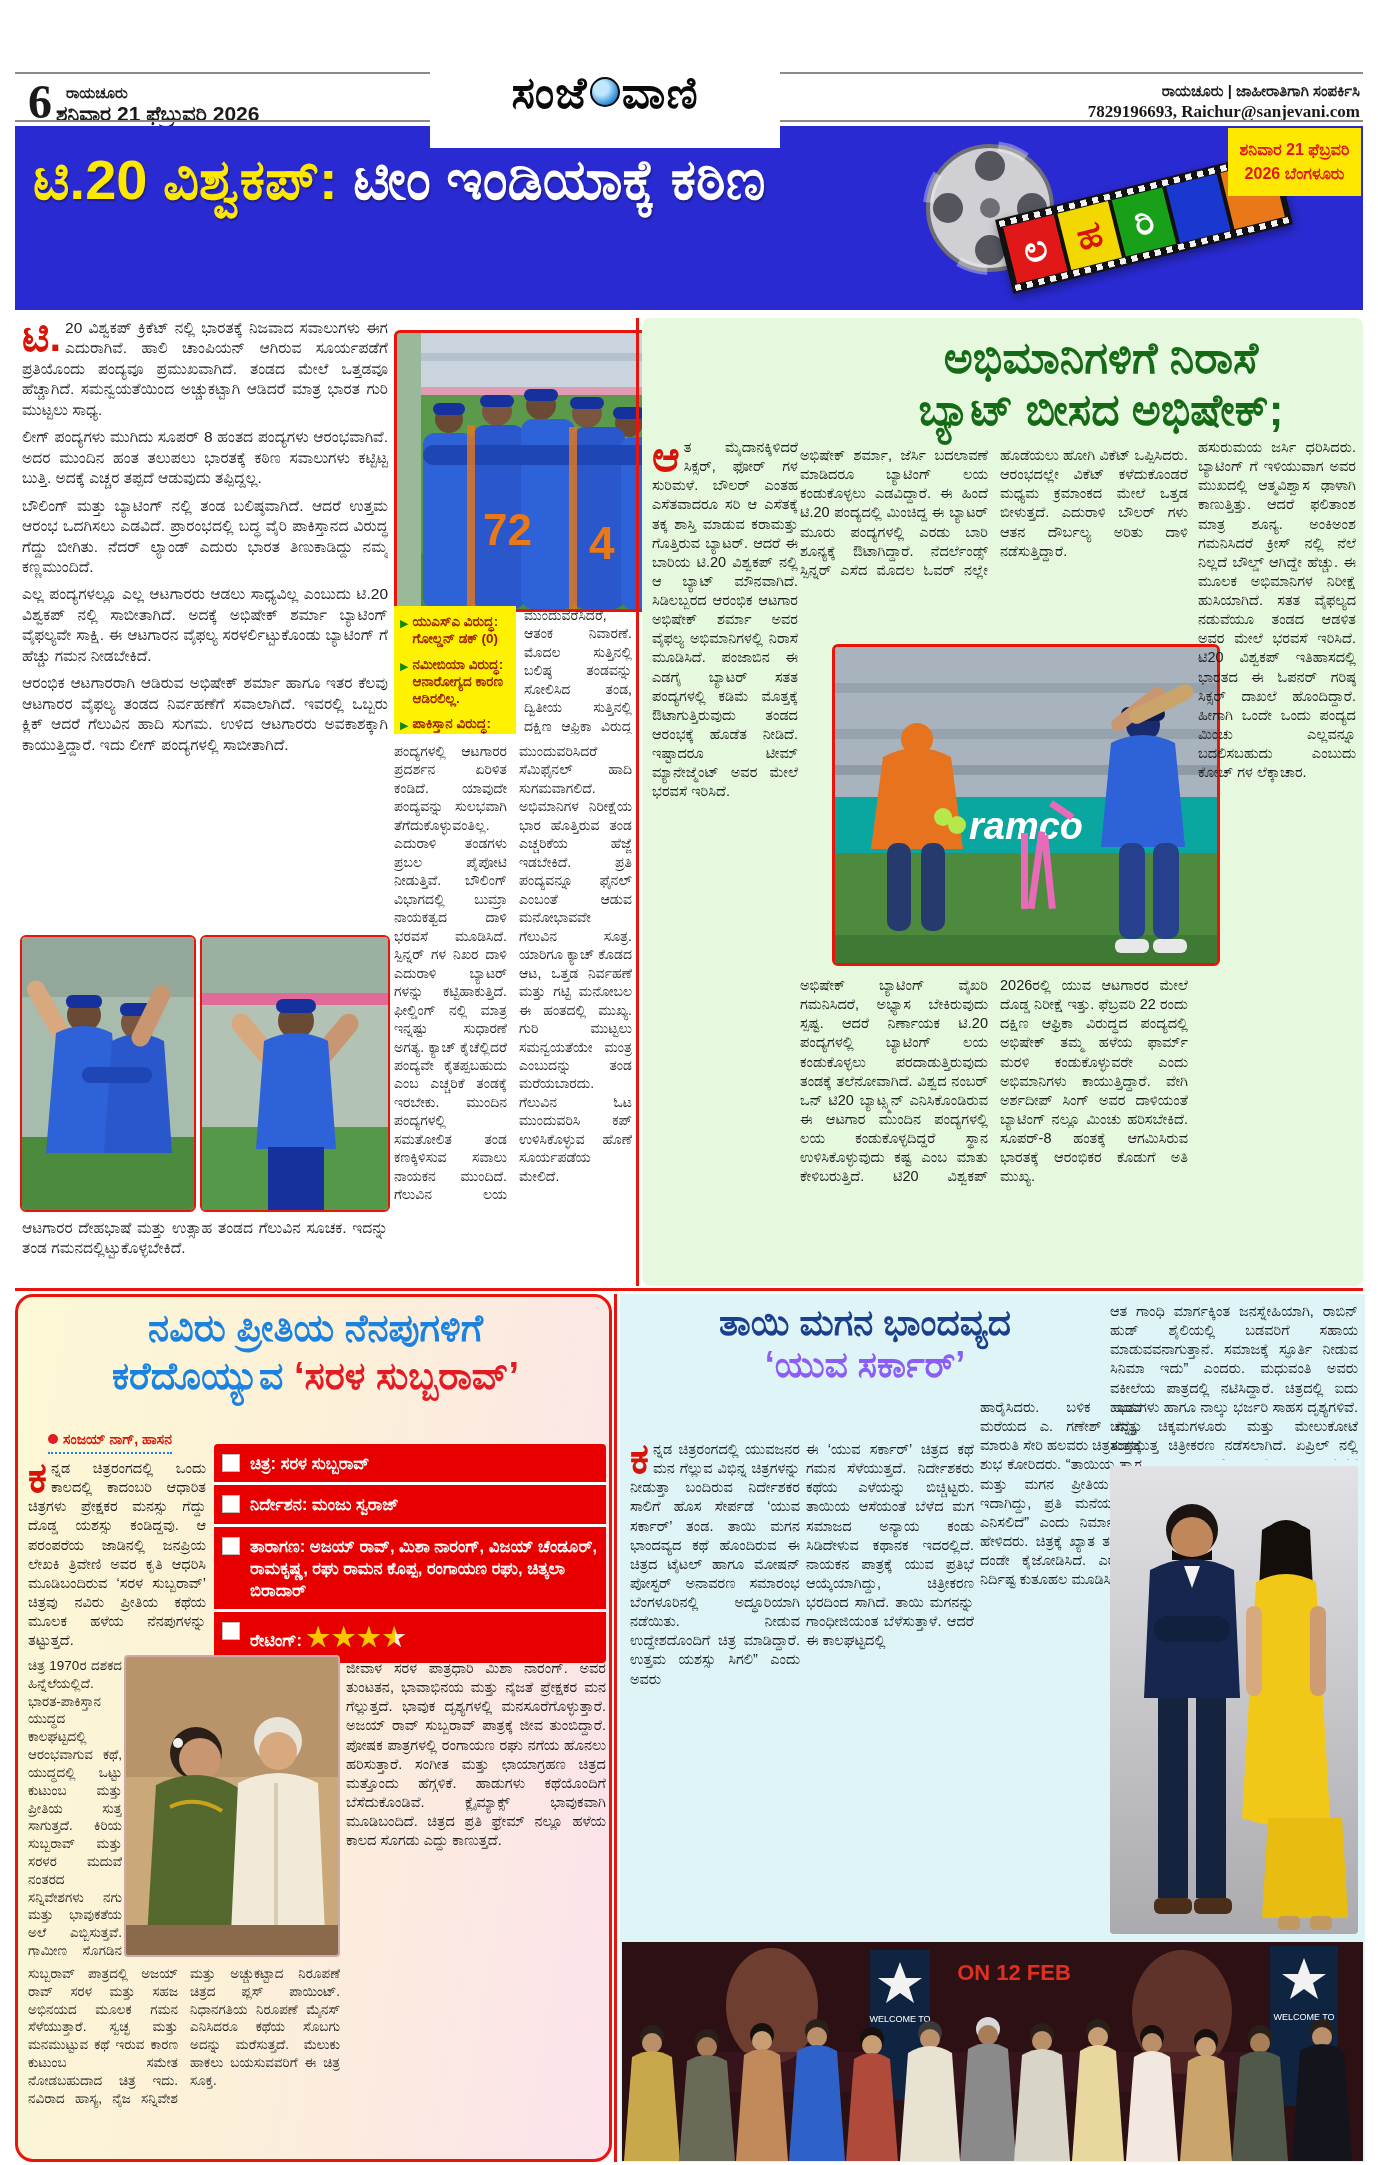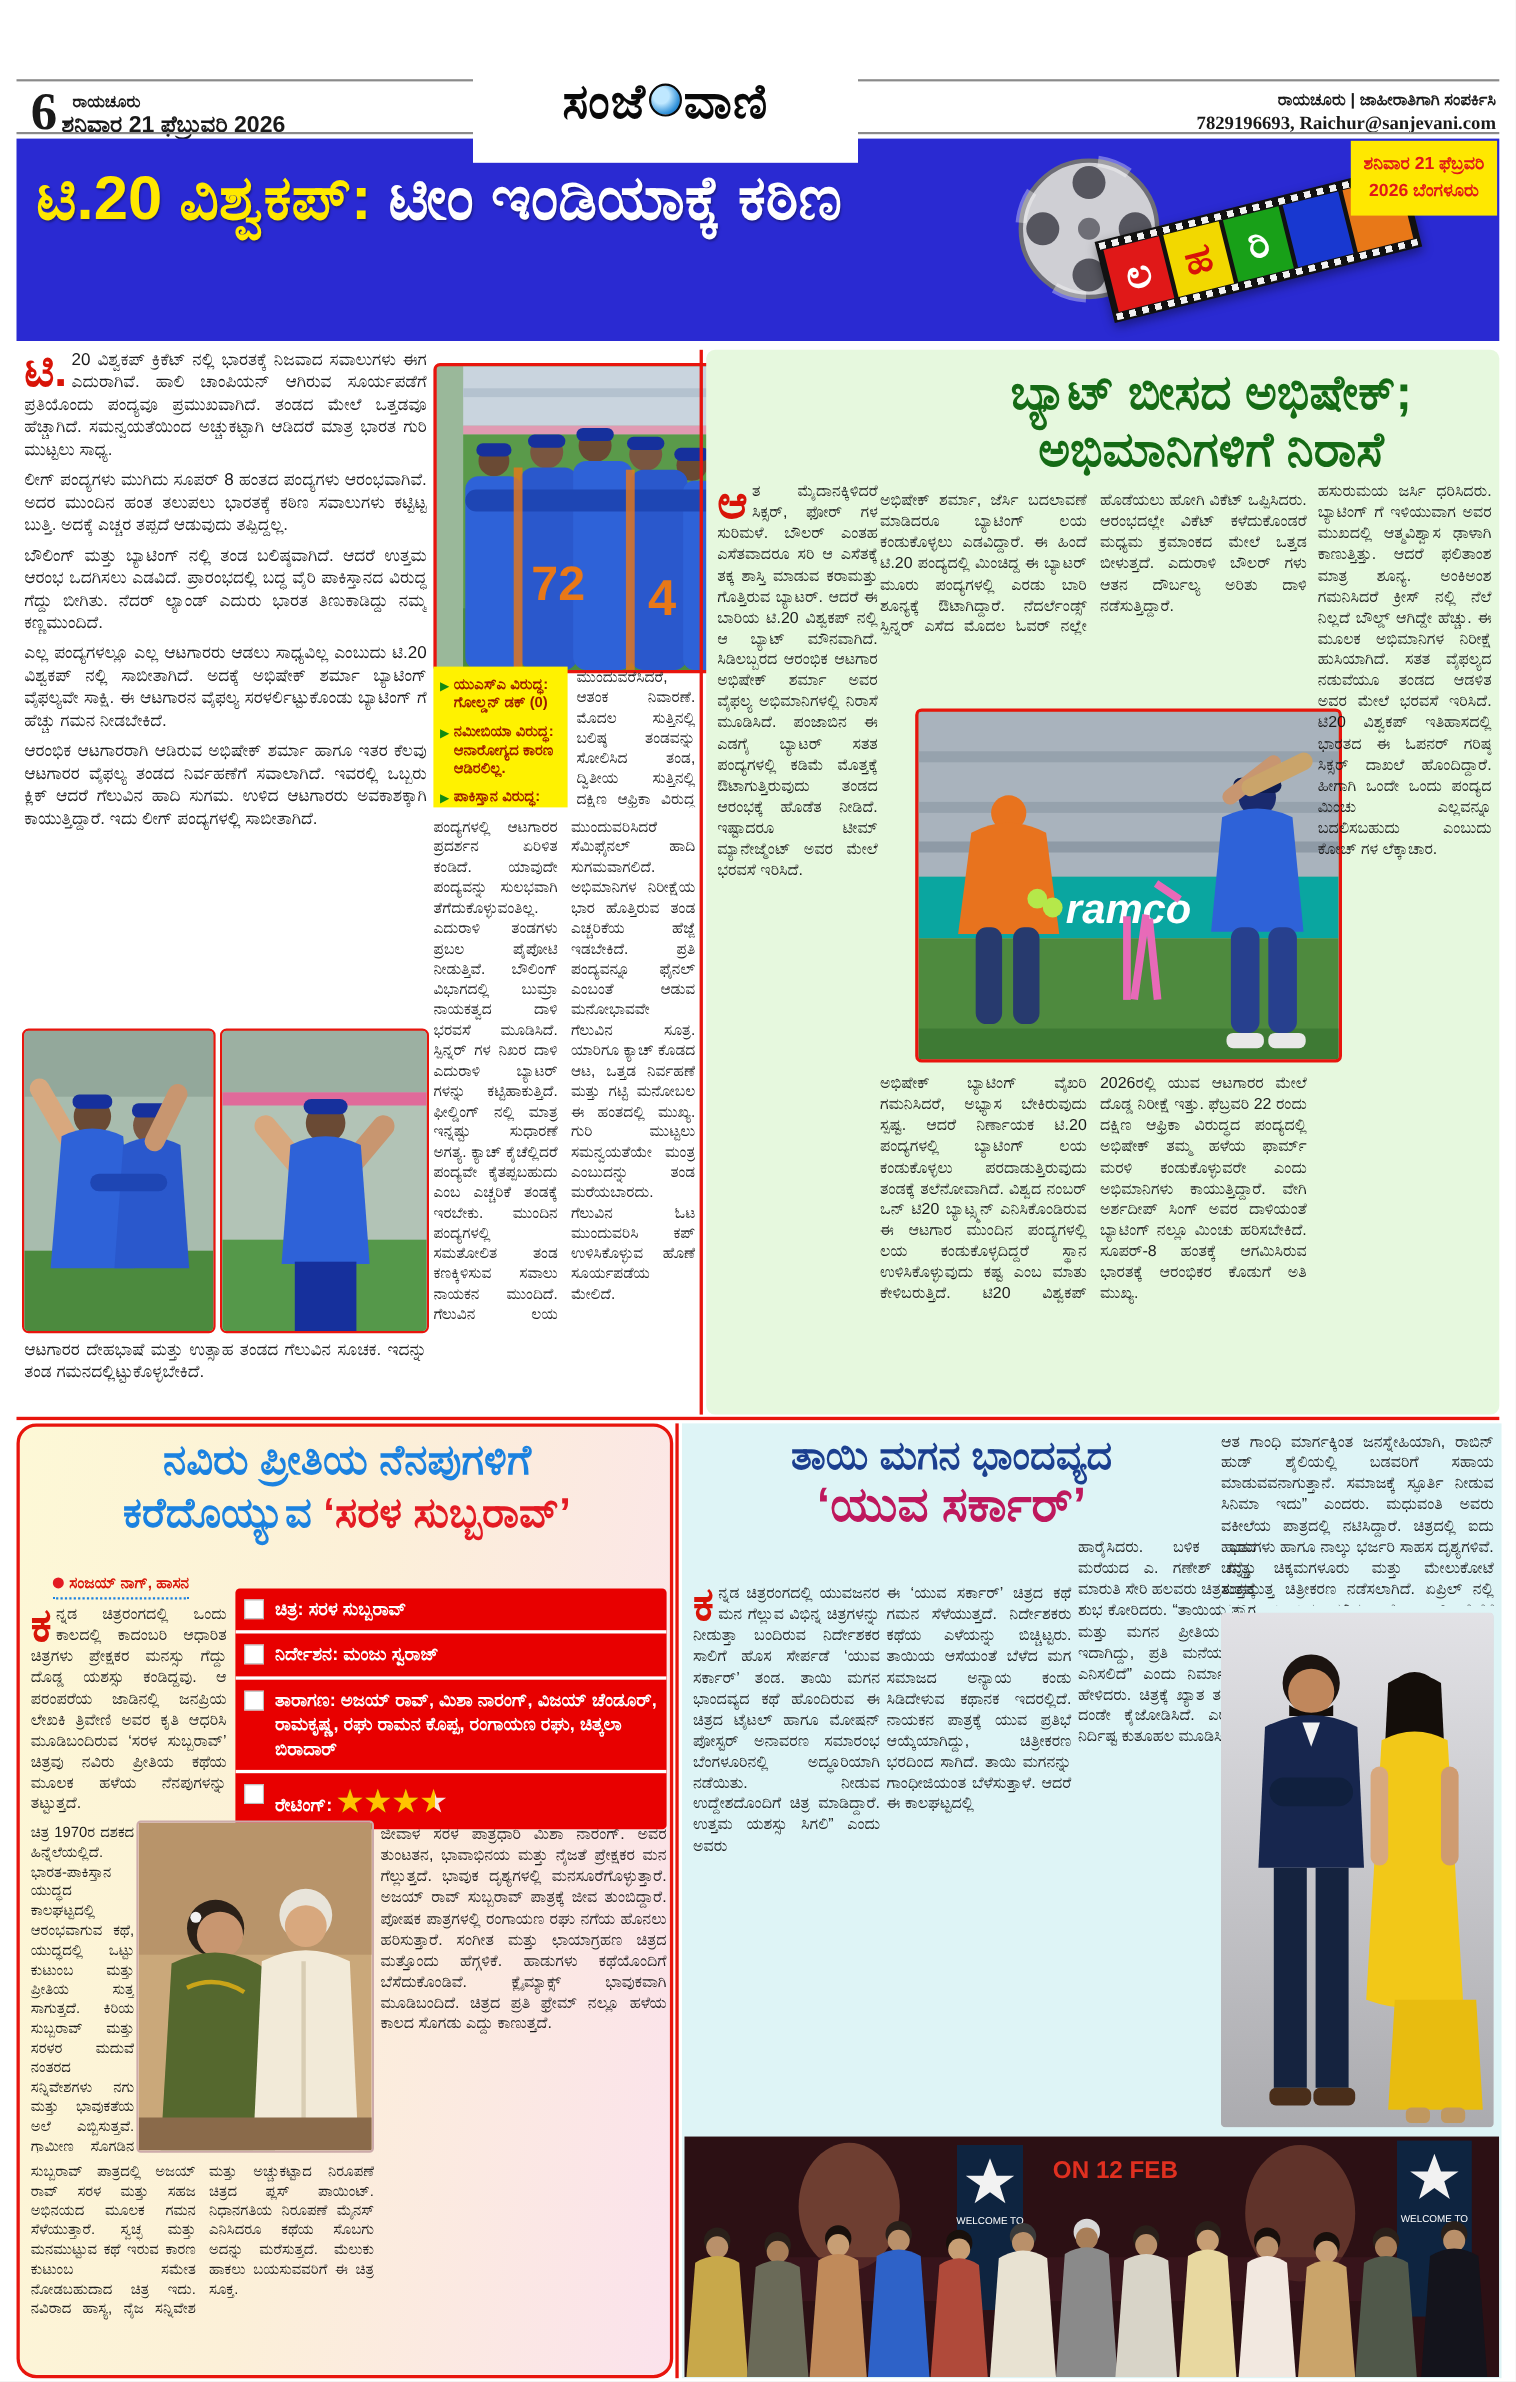--- a/index.html
+++ b/index.html
@@ -67,21 +67,21 @@
   .cr-row:last-child { border-bottom:none; }
   .cr-box { flex:0 0 18px; height:18px; background:#fff; border:1px solid #bbb; margin:2px 10px 0 0; }
   .stars { font-size:26px; letter-spacing:2px; }
   .star { color:#ffc400; text-shadow:0 0 1px #8a6a00; }
   .star-half { background:linear-gradient(90deg,#ffc400 50%, #f8e6e0 50%);
     -webkit-background-clip:text; background-clip:text; color:transparent; text-shadow:none; }
 
   
   .br-art { background:#def4f6; overflow:hidden; }
   .br-hl1 { text-align:center; font-weight:900; font-size:36px; color:#1b3f8f; }
-  .br-hl2 { text-align:center; font-weight:900; font-size:44px; color:#be185d; }
+  .br-hl2 { text-align:center; font-weight:900; font-size:36px; color:#8b5cf6; }
 
   svg text { font-family:"Liberation Sans", sans-serif; }
 </style>
 </head>
 <body>
 
 <div id="page">
 
   <div class="abs rule" style="left:15px;top:72px;width:1348px;height:2px;"></div>
   <div class="abs pagenum" style="left:28px;top:74px;">6</div>
@@ -213,22 +213,22 @@
       <path d="M62,104 q32,-16 64,0 l8,108 h-80 z" fill="#2e62d8"></path>
       <rect x="66" y="210" width="56" height="63" fill="#16309c"></rect>
     </svg>
   </div>
 
   <div class="abs body-text" style="left:22px;top:1218px;width:366px;height:62px;">ಆಟಗಾರರ ದೇಹಭಾಷೆ ಮತ್ತು ಉತ್ಸಾಹ ತಂಡದ ಗೆಲುವಿನ ಸೂಚಕ. ಇದನ್ನು ತಂಡ ಗಮನದಲ್ಲಿಟ್ಟುಕೊಳ್ಳಬೇಕಿದೆ.</div>
 
   <div class="abs redline" style="left:636px;top:318px;width:3px;height:968px;"></div>
   <div class="abs green-panel" style="left:642px;top:318px;width:721px;height:968px;">
     <div class="abs green-hl" style="left:203px;top:14px;width:512px;">
+      <div>ಅಭಿಮಾನಿಗಳಿಗೆ ನಿರಾಸೆ</div>
       <div>ಬ್ಯಾಟ್ ಬೀಸದ ಅಭಿಷೇಕ್;</div>
-      <div>ಅಭಿಮಾನಿಗಳಿಗೆ ನಿರಾಸೆ</div>
     </div>
 
     <div class="abs body-text" style="left:10px;top:120px;width:146px;height:836px;font-size:14.5px;">
       <span class="dropcap">ಆ</span><span>ತ ಮೈದಾನಕ್ಕಿಳಿದರೆ ಸಿಕ್ಸರ್, ಫೋರ್ ಗಳ ಸುರಿಮಳೆ. ಬೌಲರ್ ಎಂತಹ ಎಸೆತವಾದರೂ ಸರಿ ಆ ಎಸೆತಕ್ಕೆ ತಕ್ಕ ಶಾಸ್ತಿ ಮಾಡುವ ಕರಾಮತ್ತು ಗೊತ್ತಿರುವ ಬ್ಯಾಟರ್. ಆದರೆ ಈ ಬಾರಿಯ ಟಿ.20 ವಿಶ್ವಕಪ್ ನಲ್ಲಿ ಆ ಬ್ಯಾಟ್ ಮೌನವಾಗಿದೆ. ಸಿಡಿಲಬ್ಬರದ ಆರಂಭಿಕ ಆಟಗಾರ ಅಭಿಷೇಕ್ ಶರ್ಮಾ ಅವರ ವೈಫಲ್ಯ ಅಭಿಮಾನಿಗಳಲ್ಲಿ ನಿರಾಸೆ ಮೂಡಿಸಿದೆ. ಪಂಜಾಬಿನ ಈ ಎಡಗೈ ಬ್ಯಾಟರ್ ಸತತ ಪಂದ್ಯಗಳಲ್ಲಿ ಕಡಿಮೆ ಮೊತ್ತಕ್ಕೆ ಔಟಾಗುತ್ತಿರುವುದು ತಂಡದ ಆರಂಭಕ್ಕೆ ಹೊಡೆತ ನೀಡಿದೆ. ಇಷ್ಟಾದರೂ ಟೀಮ್ ಮ್ಯಾನೇಜ್ಮೆಂಟ್ ಅವರ ಮೇಲೆ ಭರವಸೆ ಇರಿಸಿದೆ.</span>
     </div>
 
     <div class="abs body-text two-col" style="left:158px;top:128px;width:388px;height:194px;font-size:14.5px;">ಅಭಿಷೇಕ್ ಶರ್ಮಾ, ಜೆರ್ಸಿ ಬದಲಾವಣೆ ಮಾಡಿದರೂ ಬ್ಯಾಟಿಂಗ್ ಲಯ ಕಂಡುಕೊಳ್ಳಲು ಎಡವಿದ್ದಾರೆ. ಈ ಹಿಂದೆ ಟಿ.20 ಪಂದ್ಯದಲ್ಲಿ ಮಿಂಚಿದ್ದ ಈ ಬ್ಯಾಟರ್ ಮೂರು ಪಂದ್ಯಗಳಲ್ಲಿ ಎರಡು ಬಾರಿ ಶೂನ್ಯಕ್ಕೆ ಔಟಾಗಿದ್ದಾರೆ. ನೆದರ್ಲೆಂಡ್ಸ್ ಸ್ಪಿನ್ನರ್ ಎಸೆದ ಮೊದಲ ಓವರ್ ನಲ್ಲೇ ಹೊಡೆಯಲು ಹೋಗಿ ವಿಕೆಟ್ ಒಪ್ಪಿಸಿದರು. ಆರಂಭದಲ್ಲೇ ವಿಕೆಟ್ ಕಳೆದುಕೊಂಡರೆ ಮಧ್ಯಮ ಕ್ರಮಾಂಕದ ಮೇಲೆ ಒತ್ತಡ ಬೀಳುತ್ತದೆ. ಎದುರಾಳಿ ಬೌಲರ್ ಗಳು ಆತನ ದೌರ್ಬಲ್ಯ ಅರಿತು ದಾಳಿ ನಡೆಸುತ್ತಿದ್ದಾರೆ.</div>
 
     <div class="abs photo-frame" style="left:158px;top:326px;width:388px;height:322px;margin-left:32px;">
       <svg width="382" height="316" viewBox="0 0 382 316">

